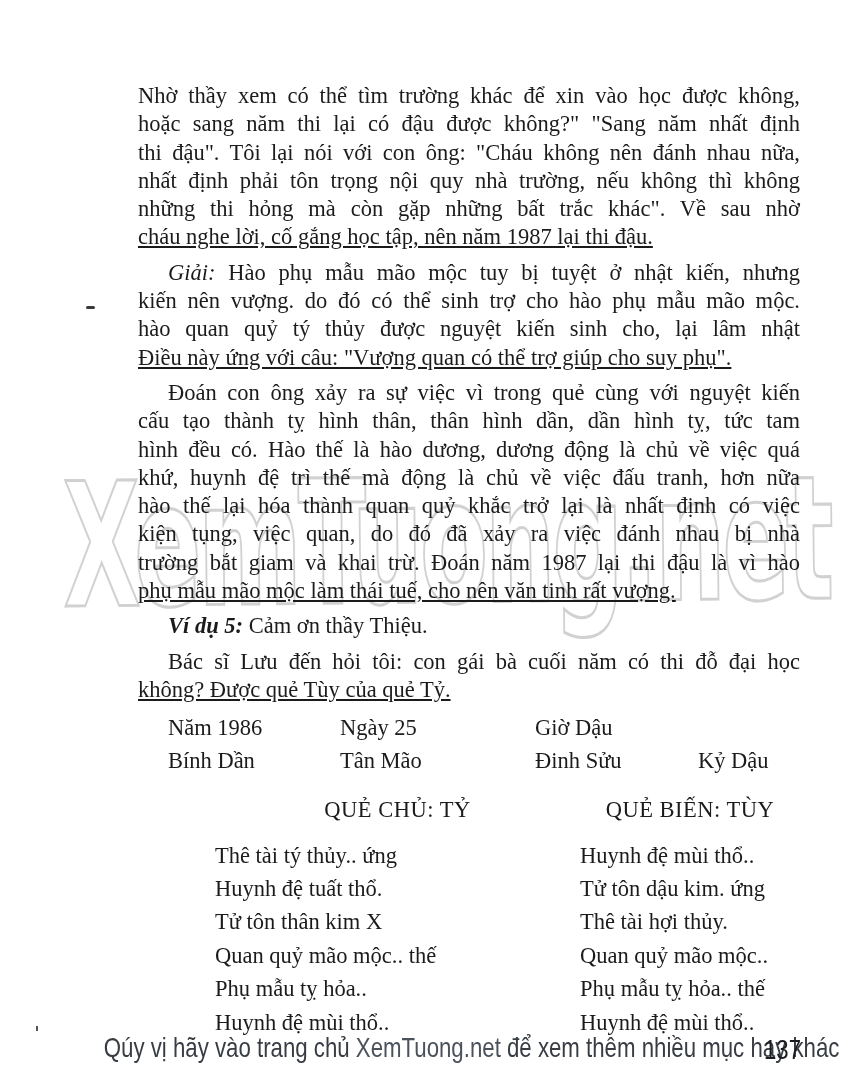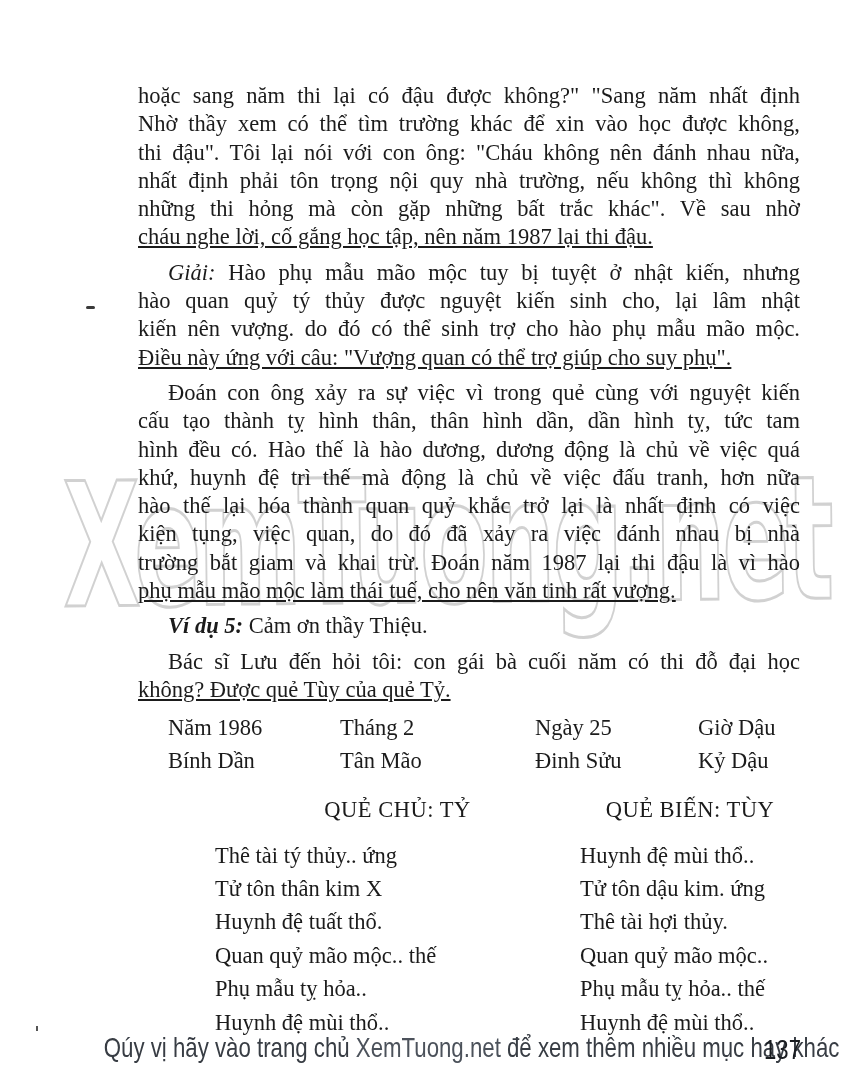--- a/index.html
+++ b/index.html
@@ -61,34 +61,34 @@
 
   <div class="watermark">XemTuong.net</div>
 
   <div class="stray-dash"></div>
   <div class="stray-dot"></div>
 
   <div class="content">
 
     <div class="para">
       <div class="line-list">
+          <div class="line">Nhờ thầy xem có thể tìm trường khác để xin vào học được không,</div>
           <div class="line">hoặc sang năm thi lại có đậu được không?" "Sang năm nhất định</div>
-          <div class="line">Nhờ thầy xem có thể tìm trường khác để xin vào học được không,</div>
           <div class="line">thi đậu". Tôi lại nói với con ông: "Cháu không nên đánh nhau nữa,</div>
           <div class="line">nhất định phải tôn trọng nội quy nhà trường, nếu không thì không</div>
           <div class="line">những thi hỏng mà còn gặp những bất trắc khác". Về sau nhờ</div>
           <div class="line">cháu nghe lời, cố gắng học tập, nên năm 1987 lại thi đậu.</div>
         </div>
     </div>
 
     <div class="para">
       <div class="line first-line"><span class="lead-italic">Giải:</span><span> Hào phụ mẫu mão mộc tuy bị tuyệt ở nhật kiến, nhưng</span></div>
       <div class="line-list">
+          <div class="line">kiến nên vượng. do đó có thể sinh trợ cho hào phụ mẫu mão mộc.</div>
           <div class="line">hào quan quỷ tý thủy được nguyệt kiến sinh cho, lại lâm nhật</div>
-          <div class="line">kiến nên vượng. do đó có thể sinh trợ cho hào phụ mẫu mão mộc.</div>
           <div class="line">Điều này ứng với câu: "Vượng quan có thể trợ giúp cho suy phụ".</div>
         </div>
     </div>
 
     <div class="para">
       <div class="line first-line">Đoán con ông xảy ra sự việc vì trong quẻ cùng với nguyệt kiến</div>
       <div class="line-list">
           <div class="line">cấu tạo thành tỵ hình thân, thân hình dần, dần hình tỵ, tức tam</div>
           <div class="line">hình đều có. Hào thế là hào dương, dương động là chủ về việc quá</div>
           <div class="line">khứ, huynh đệ trì thế mà động là chủ về việc đấu tranh, hơn nữa</div>
@@ -106,39 +106,38 @@
     <div class="para">
       <div class="line first-line">Bác sĩ Lưu đến hỏi tôi: con gái bà cuối năm có thi đỗ đại học</div>
       <div class="line-list">
           <div class="line">không? Được quẻ Tùy của quẻ Tỷ.</div>
         </div>
     </div>
 
     <div class="date-table">
       <div class="date-row">
           <span>Năm 1986</span>
-          <span>Tháng 2</span>
           <span>Ngày 25</span>
           <span>Giờ Dậu</span>
         </div>
       <div class="date-row">
           <span>Bính Dần</span>
           <span>Tân Mão</span>
           <span>Đinh Sửu</span>
           <span>Kỷ Dậu</span>
         </div>
     </div>
 
     <div class="hex-section">
       <div class="hex-col hex-col-left">
         <div class="hex-title">QUẺ CHỦ: TỶ</div>
         <div class="line-list-plain">
             <div>Thê tài tý thủy.. ứng</div>
+            <div>Huynh đệ tuất thổ.</div>
             <div>Tử tôn thân kim X</div>
-            <div>Huynh đệ tuất thổ.</div>
             <div>Quan quỷ mão mộc.. thế</div>
             <div>Phụ mẫu tỵ hỏa..</div>
             <div>Huynh đệ mùi thổ..</div>
           </div>
       </div>
       <div class="hex-col hex-col-right">
         <div class="hex-title">QUẺ BIẾN: TÙY</div>
         <div class="line-list-plain">
             <div>Huynh đệ mùi thổ..</div>
             <div>Tử tôn dậu kim. ứng</div>

